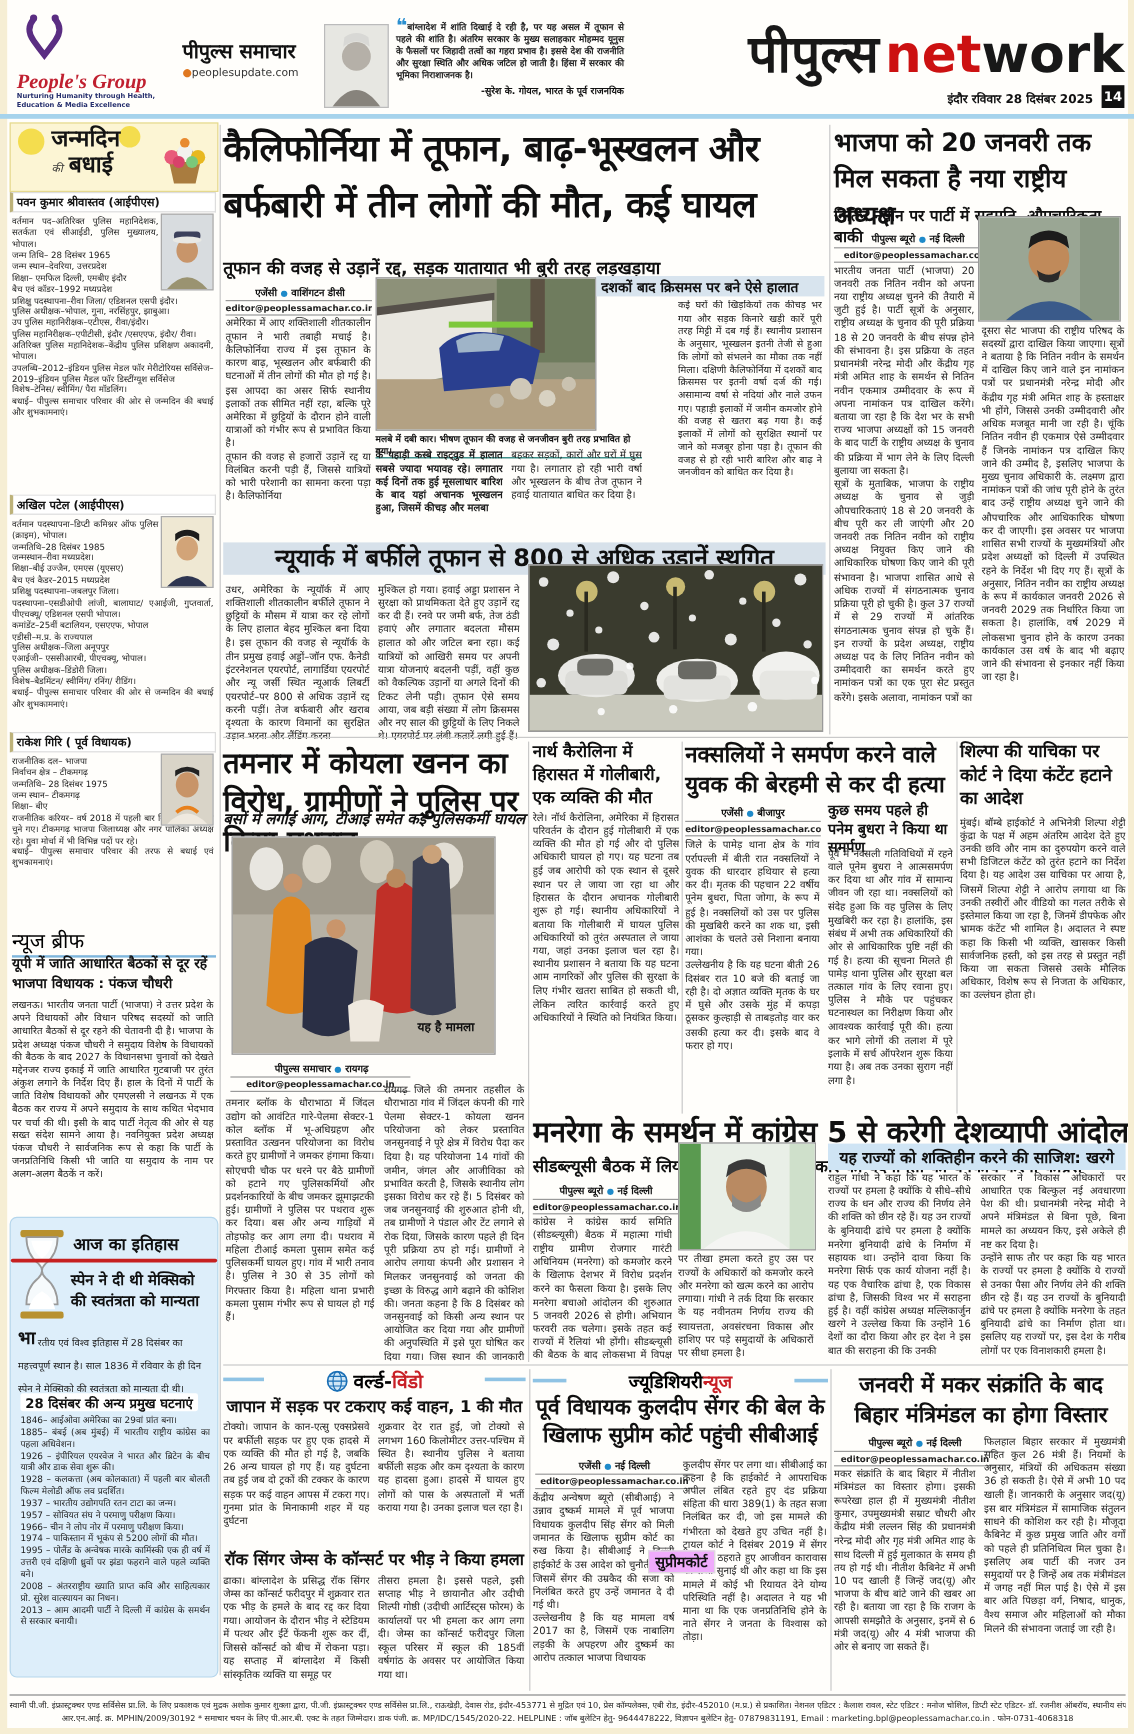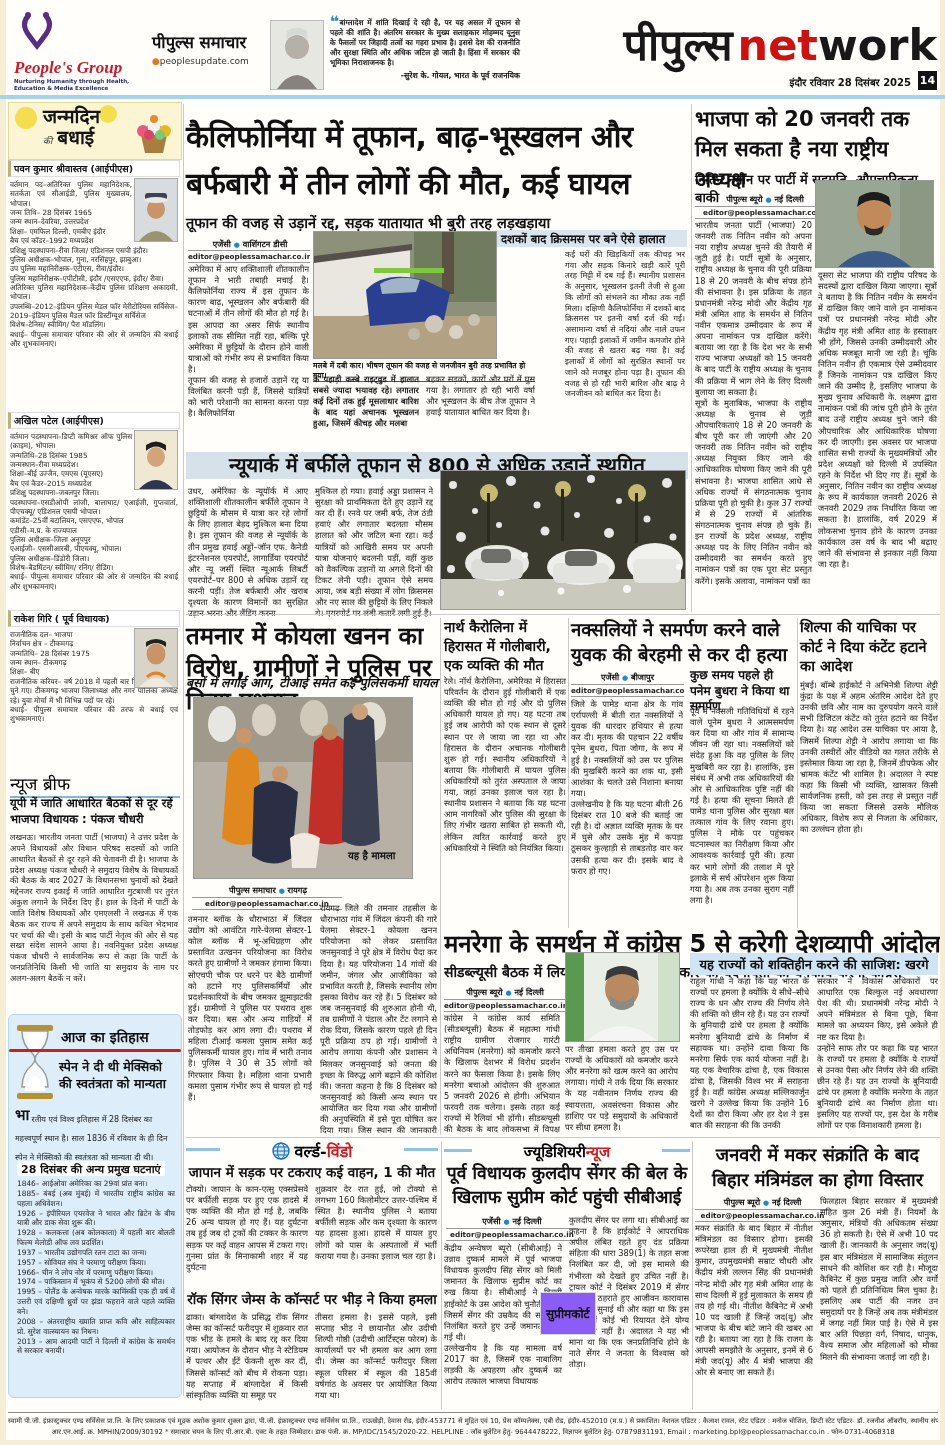--- a/index.html
+++ b/index.html
@@ -193,21 +193,21 @@
 1928 – कलकत्ता (अब कोलकाता) में पहली बार बोलती फिल्म मेलोडी ऑफ लव प्रदर्शित।
 1937 – भारतीय उद्योगपति रतन टाटा का जन्म।
 1957 – सोवियत संघ ने परमाणु परीक्षण किया।
 1966– चीन ने लोप नोर में परमाणु परीक्षण किया।
 1974 – पाकिस्तान में भूकंप से 5200 लोगों की मौत।
 1995 – पोलैंड के अन्वेषक मारके कामिंस्की एक ही वर्ष में उत्तरी एवं दक्षिणी ध्रुवों पर झंडा फहराने वाले पहले व्यक्ति बने।
 2008 – अंतरराष्ट्रीय ख्याति प्राप्त कवि और साहित्यकार प्रो. सुरेश वात्स्यायन का निधन।
 2013 – आम आदमी पार्टी ने दिल्ली में कांग्रेस के समर्थन से सरकार बनायी।</div>
 </div>
 
-<div class="abs hl h-cal" style="left:186px;top:102px;width:504px;margin-top:12px;">कैलिफोर्निया में तूफान, बाढ़-भूस्खलन और बर्फबारी में तीन लोगों की मौत, कई घायल</div>
+<div class="abs hl h-cal" style="left:186px;top:102px;width:504px;">कैलिफोर्निया में तूफान, बाढ़-भूस्खलन और बर्फबारी में तीन लोगों की मौत, कई घायल</div>
 <div class="abs hl h-sub" style="left:186px;top:212px;width:504px;">तूफान की वजह से उड़ानें रद्द, सड़क यातायात भी बुरी तरह लड़खड़ाया</div>
 <div class="abs byline" style="left:192px;top:238px;width:116px;"><span>एजेंसी</span> <span class="bdot">●</span> <span>वाशिंगटन डीसी</span></div>
 <div class="abs email" style="left:188px;top:250px;width:122px;">editor@peoplessamachar.co.in</div>
 <div class="abs body ml" style="left:188px;top:264px;width:121px;height:182px;">अमेरिका में आए शक्तिशाली शीतकालीन तूफान ने भारी तबाही मचाई है। कैलिफोर्निया राज्य में इस तूफान के कारण बाढ़, भूस्खलन और बर्फबारी की घटनाओं में तीन लोगों की मौत हो गई है। इस आपदा का असर सिर्फ स्थानीय इलाकों तक सीमित नहीं रहा, बल्कि पूरे अमेरिका में छुट्टियों के दौरान होने वाली यात्राओं को गंभीर रूप से प्रभावित किया है।
 तूफान की वजह से हजारों उड़ानें रद्द या विलंबित करनी पड़ी हैं, जिससे यात्रियों को भारी परेशानी का सामना करना पड़ा है। कैलिफोर्निया</div>
 <div class="abs photo" style="left:313px;top:231px;width:182px;height:126px;border:1px solid #999;">
   <svg viewBox="0 0 182 126" preserveAspectRatio="none">
     <rect width="182" height="126" fill="#8d9179"></rect>
     <rect x="100" y="0" width="82" height="70" fill="#6f7c5e"></rect>
         <rect x="128" y="0" width="12" height="62" fill="#5c5243"></rect>
@@ -383,21 +383,21 @@
   <div class="sideline" style="left:0;width:28px;"></div>
   <div class="sideline" style="right:0;width:28px;"></div>
   <span style="font-weight:bold;font-size:15px;">ज्यूडिशियरी</span><span style="font-weight:bold;font-size:15px;" class="red">न्यूज</span>
 </div>
 <div class="abs hl" style="left:444px;top:1162px;width:246px;font-size:17.5px;line-height:1.35;text-align:center;">पूर्व विधायक कुलदीप सेंगर की बेल के खिलाफ सुप्रीम कोर्ट पहुंची सीबीआई</div>
 <div class="abs byline" style="left:452px;top:1215px;width:120px;"><span>एजेंसी</span> <span class="bdot">●</span> <span>नई दिल्ली</span></div>
 <div class="abs email" style="left:446px;top:1228px;width:132px;">editor@peoplessamachar.co.in</div>
 <div class="abs body ml" style="left:444px;top:1243px;width:118px;height:166px;">केंद्रीय अन्वेषण ब्यूरो (सीबीआई) ने उन्नाव दुष्कर्म मामले में पूर्व भाजपा विधायक कुलदीप सिंह सेंगर को मिली जमानत के खिलाफ सुप्रीम कोर्ट का रुख किया है। सीबीआई ने दिल्ली हाईकोर्ट के उस आदेश को चुनौती दी है, जिसमें सेंगर की उम्रकैद की सजा को निलंबित करते हुए उन्हें जमानत दे दी गई थी।
 उल्लेखनीय है कि यह मामला वर्ष 2017 का है, जिसमें एक नाबालिग लड़की के अपहरण और दुष्कर्म का आरोप तत्काल भाजपा विधायक</div>
 <div class="abs body" style="left:569px;top:1215px;width:120px;height:194px;">कुलदीप सेंगर पर लगा था। सीबीआई का कहना है कि हाईकोर्ट ने आपराधिक अपील लंबित रहते हुए दंड प्रक्रिया संहिता की धारा 389(1) के तहत सजा निलंबित कर दी, जो इस मामले की गंभीरता को देखते हुए उचित नहीं है। ट्रायल कोर्ट ने दिसंबर 2019 में सेंगर को दोषी ठहराते हुए आजीवन कारावास की सजा सुनाई थी और कहा था कि इस मामले में कोई भी रियायत देने योग्य परिस्थिति नहीं है। अदालत ने यह भी माना था कि एक जनप्रतिनिधि होने के नाते सेंगर ने जनता के विश्वास को तोड़ा।</div>
-<div class="abs hl" style="left:540px;top:1292px;font-size:12px;background:#8b5cf6;padding:12px 5px;border:1px solid #ddd;font-family:Liberation Mono, monospace;">सुप्रीमकोर्ट</div>
+<div class="abs hl" style="left:540px;top:1292px;font-size:12px;background:#f0abfc;padding:0 5px;border:1px solid #ddd;font-family:Liberation Mono, monospace;">सुप्रीमकोर्ट</div>
 
 <div class="abs hl" style="left:695px;top:1142px;width:245px;font-size:18px;line-height:1.4;text-align:center;">जनवरी में मकर संक्रांति के बाद बिहार मंत्रिमंडल का होगा विस्तार</div>
 <div class="abs byline" style="left:700px;top:1196px;width:125px;"><span>पीपुल्स ब्यूरो</span> <span class="bdot">●</span> <span>नई दिल्ली</span></div>
 <div class="abs email" style="left:695px;top:1209px;width:135px;">editor@peoplessamachar.co.in</div>
 <div class="abs body" style="left:695px;top:1223px;width:118px;height:186px;">मकर संक्रांति के बाद बिहार में नीतीश मंत्रिमंडल का विस्तार होगा। इसकी रूपरेखा हाल ही में मुख्यमंत्री नीतीश कुमार, उपमुख्यमंत्री सम्राट चौधरी और केंद्रीय मंत्री लल्लन सिंह की प्रधानमंत्री नरेन्द्र मोदी और गृह मंत्री अमित शाह के साथ दिल्ली में हुई मुलाकात के समय ही तय हो गई थी। नीतीश कैबिनेट में अभी 10 पद खाली हैं जिन्हें जद(यू) और भाजपा के बीच बांटे जाने की खबर आ रही है। बताया जा रहा है कि राजग के आपसी समझौते के अनुसार, इनमें से 6 मंत्री जद(यू) और 4 मंत्री भाजपा की ओर से बनाए जा सकते हैं।</div>
 <div class="abs body" style="left:820px;top:1196px;width:118px;height:213px;">फिलहाल बिहार सरकार में मुख्यमंत्री सहित कुल 26 मंत्री हैं। नियमों के अनुसार, मंत्रियों की अधिकतम संख्या 36 हो सकती है। ऐसे में अभी 10 पद खाली हैं। जानकारी के अनुसार जद(यू) इस बार मंत्रिमंडल में सामाजिक संतुलन साधने की कोशिश कर रही है। मौजूदा कैबिनेट में कुछ प्रमुख जाति और वर्गों को पहले ही प्रतिनिधित्व मिल चुका है। इसलिए अब पार्टी की नजर उन समुदायों पर है जिन्हें अब तक मंत्रीमंडल में जगह नहीं मिल पाई है। ऐसे में इस बार अति पिछड़ा वर्ग, निषाद, धानुक, वैश्य समाज और महिलाओं को मौका मिलने की संभावना जताई जा रही है।</div>
 
 <div class="vr" style="left:183px;top:104px;height:1292px;"></div>
 <div class="vr" style="left:691px;top:104px;height:508px;"></div>
 <div class="vr" style="left:440px;top:618px;height:517px;"></div>

